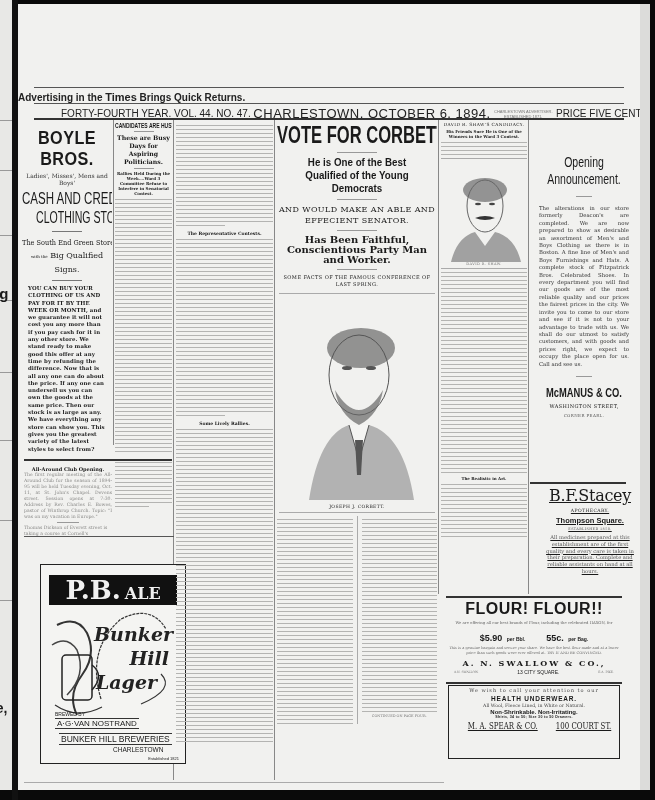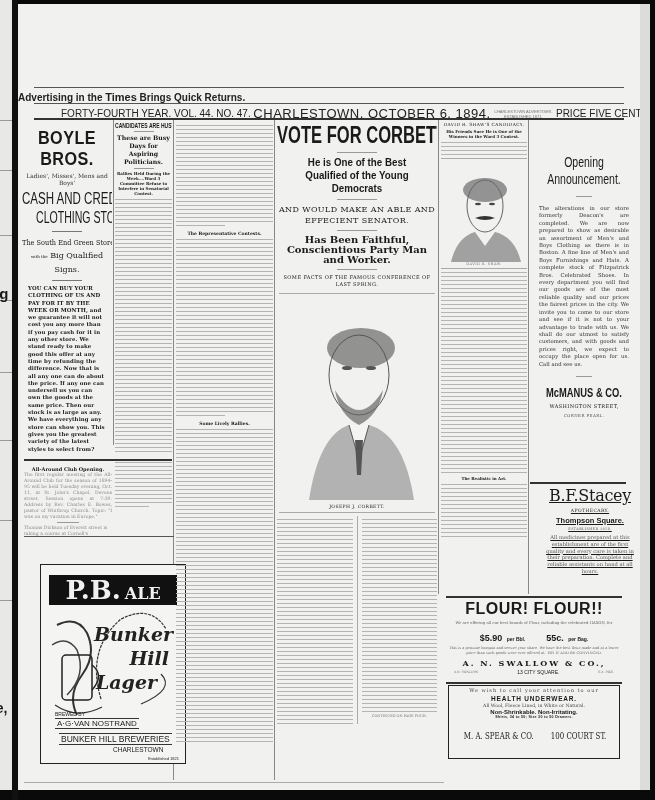--- a/index.html
+++ b/index.html
@@ -665,21 +665,21 @@
     </div>
   </div>
 
   <div class="rule thick" style="top:678px; left:428px; width:176px;"></div>
   <div class="box" style="left:430px; top:681px; width:172px; height:74px;">
     <div class="center" style="font-size:5px; color:#444; letter-spacing:1px; margin-top:1px;">We wish to call your attention to our</div>
     <div class="center" style="font-family:'Liberation Sans',sans-serif; font-size:6.5px; font-weight:bold; letter-spacing:0.8px; margin-top:2px;">HEALTH UNDERWEAR.</div>
     <div class="center" style="font-size:4.6px; color:#444; margin-top:1px;">All Wool, Fleece Lined, in White or Natural.</div>
     <div class="center" style="font-family:'Liberation Sans',sans-serif; font-size:6px; font-weight:bold; margin-top:1px;">Non-Shrinkable.  Non-Irritating.</div>
     <div class="center" style="font-family:'Liberation Sans',sans-serif; font-size:3.6px; font-weight:bold; letter-spacing:0.3px;">Shirts, 34 to 50; Size 30 to 50 Drawers.</div>
-    <div style="display:flex; justify-content:center; margin-top:12px;">
+    <div style="display:flex; justify-content:flex-end; margin-top:2px;text-decoration:underline;">
       <span style="font-family:'DejaVu Serif',serif; font-size:9px; transform:scaleX(0.78); display:inline-block; white-space:nowrap;">M. A. SPEAR &amp; CO.</span>
       <span style="font-family:'DejaVu Serif',serif; font-size:9px; transform:scaleX(0.78); display:inline-block; white-space:nowrap;">100 COURT ST.</span>
     </div>
   </div>
 
   <div class="rule" style="top:778px; left:6px; width:420px; border-color:#aaa;"></div>
 </div>
 
 <div class="page-edge"></div>
 

